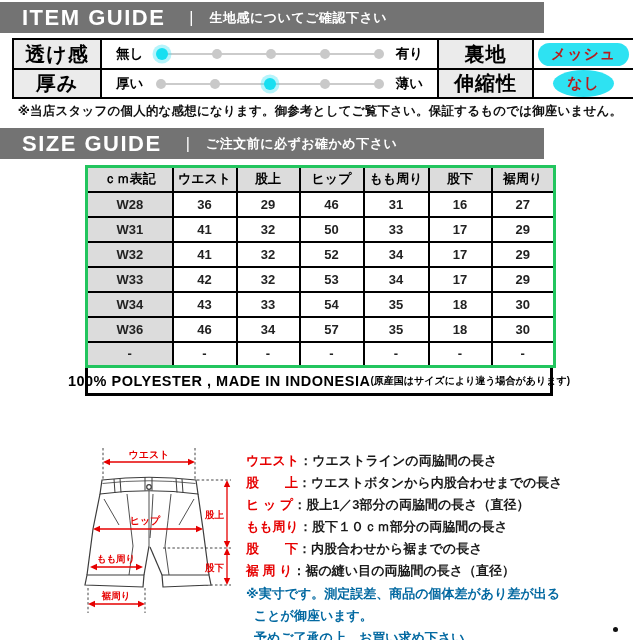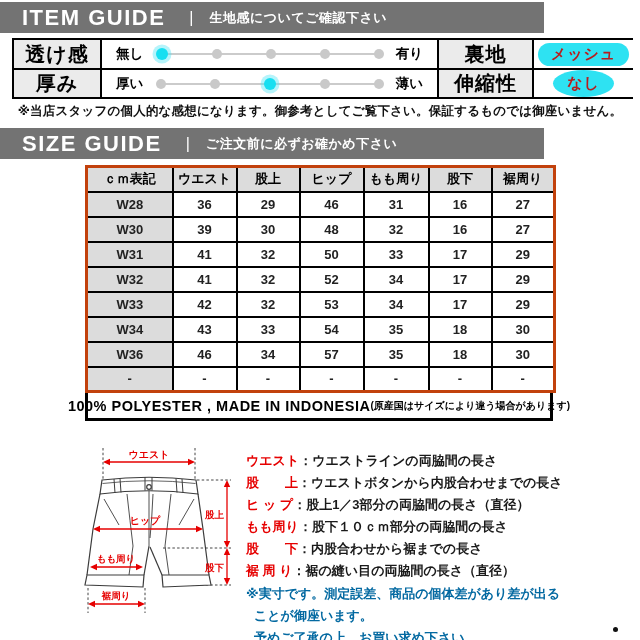--- a/index.html
+++ b/index.html
@@ -38,21 +38,21 @@
     padding:2px 13px; border-radius:13px; letter-spacing:1px; }
   .badge.round { border-radius:50%; padding:4px 14px; }
 
   
   .disclaimer { position:absolute; top:103px; left:0; width:640px; text-align:center;
     font-size:12.5px; font-weight:600; color:#111; letter-spacing:0.2px; }
 
   
   .size-wrap { position:absolute; left:85px; top:165px; width:468px; }
   table.size-table { border-collapse:collapse; table-layout:fixed; width:468px;
-    border:3px solid #c2410c; }
+    border:3px solid #22c55e; }
   .size-table th, .size-table td { border:2px solid #000; height:25px; text-align:center;
     font-size:13px; padding:0; }
   .size-table th { background:#dcdcdc; font-weight:700; }
   .size-table td.rowhead { background:#dcdcdc; font-weight:600; }
   .size-table td { font-weight:600; color:#222; }
   .material { border:3px solid #000; border-top:none; height:28px; display:flex;
     align-items:center; justify-content:center; background:#fff; }
   .material-main { font-size:14.5px; font-weight:700; letter-spacing:0.5px; white-space:nowrap; }
   .material-small { font-size:10px; font-weight:600; white-space:nowrap; }
 
@@ -146,29 +146,20 @@
         <th>もも周り</th>
         <th>股下</th>
         <th>裾周り</th>
       </tr>
       <tr>
         <td class="rowhead">W28</td>
         <td>36</td>
         <td>29</td>
         <td>46</td>
         <td>31</td>
-        <td>16</td>
-        <td>27</td>
-      </tr>
-      <tr>
-        <td class="rowhead">W30</td>
-        <td>39</td>
-        <td>30</td>
-        <td>48</td>
-        <td>32</td>
         <td>16</td>
         <td>27</td>
       </tr>
       <tr>
         <td class="rowhead">W31</td>
         <td>41</td>
         <td>32</td>
         <td>50</td>
         <td>33</td>
         <td>17</td>

